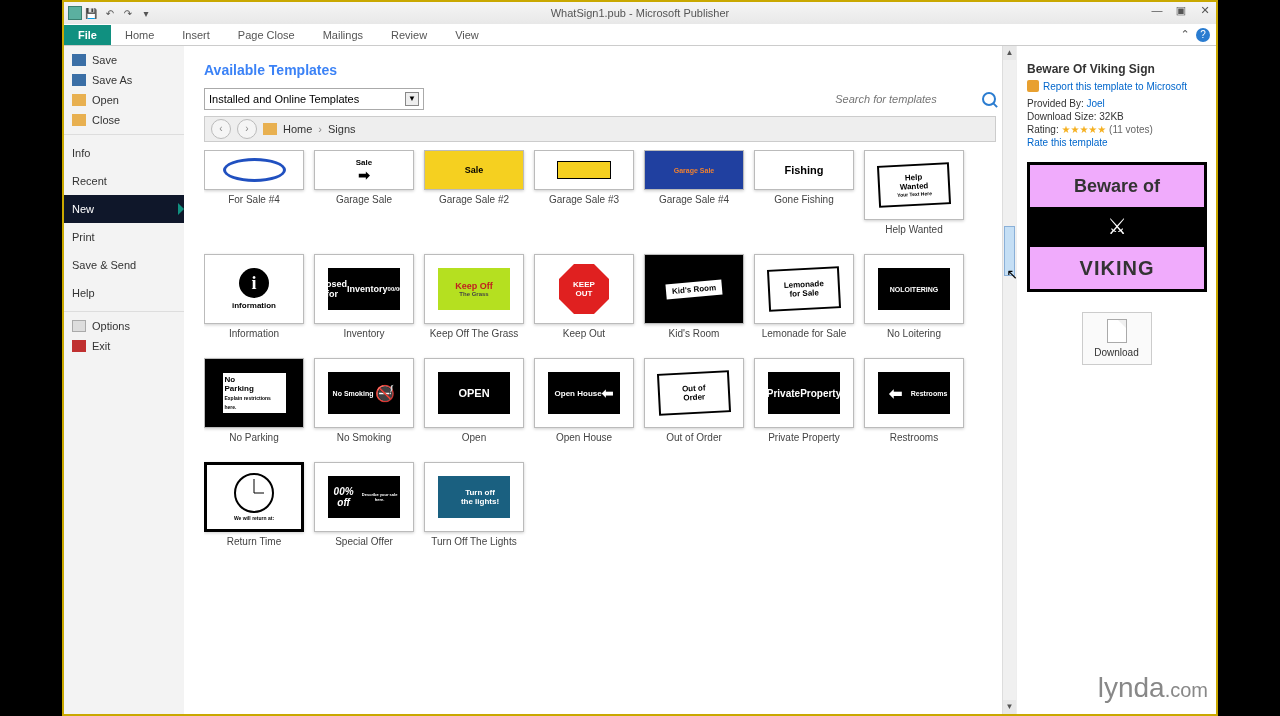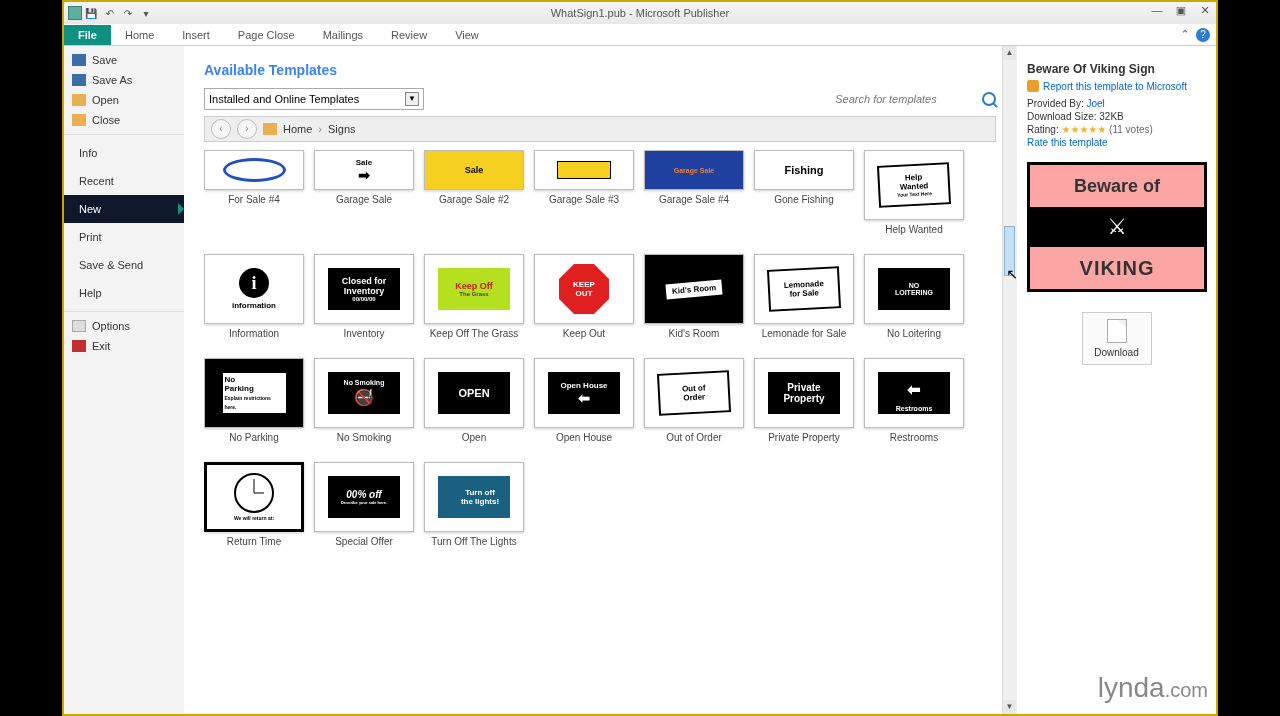--- a/index.html
+++ b/index.html
@@ -15,21 +15,21 @@
 .ribbon-tabs { height: 22px; background: #fff; border-bottom: 1px solid #ccc; display: flex; align-items: center; font-size: 11px; position: relative; }
 .tab { padding: 4px 14px; color: #555; cursor: pointer; }
 .tab.file { background: #109080; color: #fff; font-weight: bold; }
 .help-icons { position: absolute; right: 6px; display: flex; gap: 4px; }
 .help-circle { width: 14px; height: 14px; border-radius: 50%; background: #2a7cd0; color: #fff; font-size: 10px; text-align: center; line-height: 14px; }
 .main-area { display: flex; height: calc(100% - 44px); }
 .sidebar { width: 120px; background: #f3f3f3; padding-top: 4px; font-size: 11px; }
 .sb-item { padding: 4px 8px; display: flex; align-items: center; gap: 6px; color: #333; cursor: pointer; }
 .sb-item.selected { background: #0f172a; color: #fff; position: relative; }
 .sb-item.selected::after { content: ''; position: absolute; right: -6px; top: 50%; transform: translateY(-50%); border: 6px solid transparent; border-left-color: #109080; }
-.sb-item.section { padding: 8px 15px; }
+.sb-item.section { padding: 8px 8px; }
 .sb-divider { height: 1px; background: #ddd; margin: 4px 0; }
 .sb-icon { width: 14px; height: 12px; display: inline-block; }
 .sb-icon.save { background: #3a6ea5; }
 .sb-icon.folder { background: #e8b050; }
 .sb-icon.exit { background: #c03030; }
 .content { flex: 1; display: flex; background: #fff; position: relative; }
 .templates-area { flex: 1; padding: 16px 20px; overflow: hidden; position: relative; }
 .avail-title { font-size: 14px; font-weight: bold; color: #3b82f6; margin-bottom: 10px; }
 .top-controls { display: flex; align-items: center; gap: 20px; margin-bottom: 6px; }
 .combo { width: 220px; height: 22px; border: 1px solid #aaa; background: #fff; display: flex; align-items: center; justify-content: space-between; padding: 0 4px; font-size: 11px; }
@@ -54,32 +54,32 @@
 .scroll-arrow.down { bottom: 0; }
 .cursor-ptr { position: absolute; right: -2px; top: 220px; font-size: 14px; z-index: 10; }
 .details-panel { width: 200px; padding: 16px 10px; font-size: 11px; color: #333; border-left: 1px solid #eee; }
 .detail-title { font-size: 12px; font-weight: bold; margin-bottom: 4px; }
 .report-link { color: #0066cc; font-size: 10px; display: flex; align-items: center; gap: 4px; margin-bottom: 6px; }
 .user-icon { width: 12px; height: 12px; background: #e8a030; border-radius: 2px; }
 .meta-line { font-size: 10px; margin-bottom: 2px; }
 .meta-link { color: #0066cc; }
 .stars { color: #f5b020; font-size: 10px; }
 .votes { color: #666; font-size: 10px; }
-.preview-box { width: 180px; height: 130px; border: 3px solid #000; margin: 14px 0; background: #fca5a5; display: flex; flex-direction: column; }
+.preview-box { width: 180px; height: 130px; border: 3px solid #000; margin: 14px 0; background: #f0abfc; display: flex; flex-direction: column; }
 .preview-top { flex: 1; display: flex; align-items: center; justify-content: center; font-family: Arial Black, sans-serif; font-size: 18px; font-weight: 900; }
 .preview-mid { height: 40px; background: #000; display: flex; align-items: center; justify-content: center; color: #fff; font-size: 22px; }
 .preview-bot { flex: 1; display: flex; align-items: center; justify-content: center; font-family: Arial Black, sans-serif; font-size: 20px; font-weight: 900; letter-spacing: 1px; }
 .download-btn { width: 70px; margin: 20px auto; padding: 6px; border: 1px solid #ccc; background: #fafafa; text-align: center; font-size: 10px; cursor: pointer; }
 .doc-icon { width: 20px; height: 24px; border: 1px solid #aaa; margin: 0 auto 4px; position: relative; background: #fff; }
 .doc-icon::before { content: ''; position: absolute; top: 0; right: 0; border: 4px solid transparent; border-top-color: #f0f0f0; border-right-color: #f0f0f0; }
 .lynda-logo { position: absolute; right: 8px; bottom: 10px; font-size: 28px; color: #888; font-family: Georgia, serif; }
 .lynda-logo .ext { font-size: 20px; }
 
 
-.th-black { background: #000; color: #fff; width: 80%; height: 70%; display: flex; flex-direction: column; align-items: center; justify-content: center; font-size: 9px; }
+.th-black { background: #000; color: #fff; width: 80%; height: 70%; display: flex; flex-direction: row; align-items: center; justify-content: center; font-size: 9px; }
 .th-white-box { background: #fff; color: #000; border: 2px solid #000; width: 80%; height: 70%; display: flex; flex-direction: column; align-items: center; justify-content: center; transform: rotate(-3deg); font-size: 8px; }
 .th-stop { width: 50px; height: 50px; background: #e02020; clip-path: polygon(30% 0%, 70% 0%, 100% 30%, 100% 70%, 70% 100%, 30% 100%, 0% 70%, 0% 30%); color: #fff; display: flex; flex-direction: column; align-items: center; justify-content: center; font-size: 8px; }
 .th-green { background: #b5e020; width: 80%; height: 70%; display: flex; flex-direction: column; align-items: center; justify-content: center; color: #c02020; font-size: 9px; font-weight: bold; }
 .th-info-circle { width: 30px; height: 30px; background: #000; border-radius: 50%; color: #fff; font-size: 18px; font-weight: bold; display: flex; align-items: center; justify-content: center; font-family: Georgia, serif; }
 .th-arrow { width: 30px; height: 30px; background: #000; border-radius: 50%; display: flex; align-items: center; justify-content: center; color: #fff; font-size: 16px; }
 .th-clock { width: 40px; height: 40px; border: 2px solid #000; border-radius: 50%; position: relative; }
 .th-clock::before, .th-clock::after { content: ''; position: absolute; background: #000; left: 50%; top: 50%; transform-origin: bottom; }
 .th-clock::before { width: 1px; height: 14px; transform: translate(-50%,-100%); }
 .th-clock::after { width: 1px; height: 10px; transform: translate(-50%,-100%) rotate(90deg); }
 </style>

